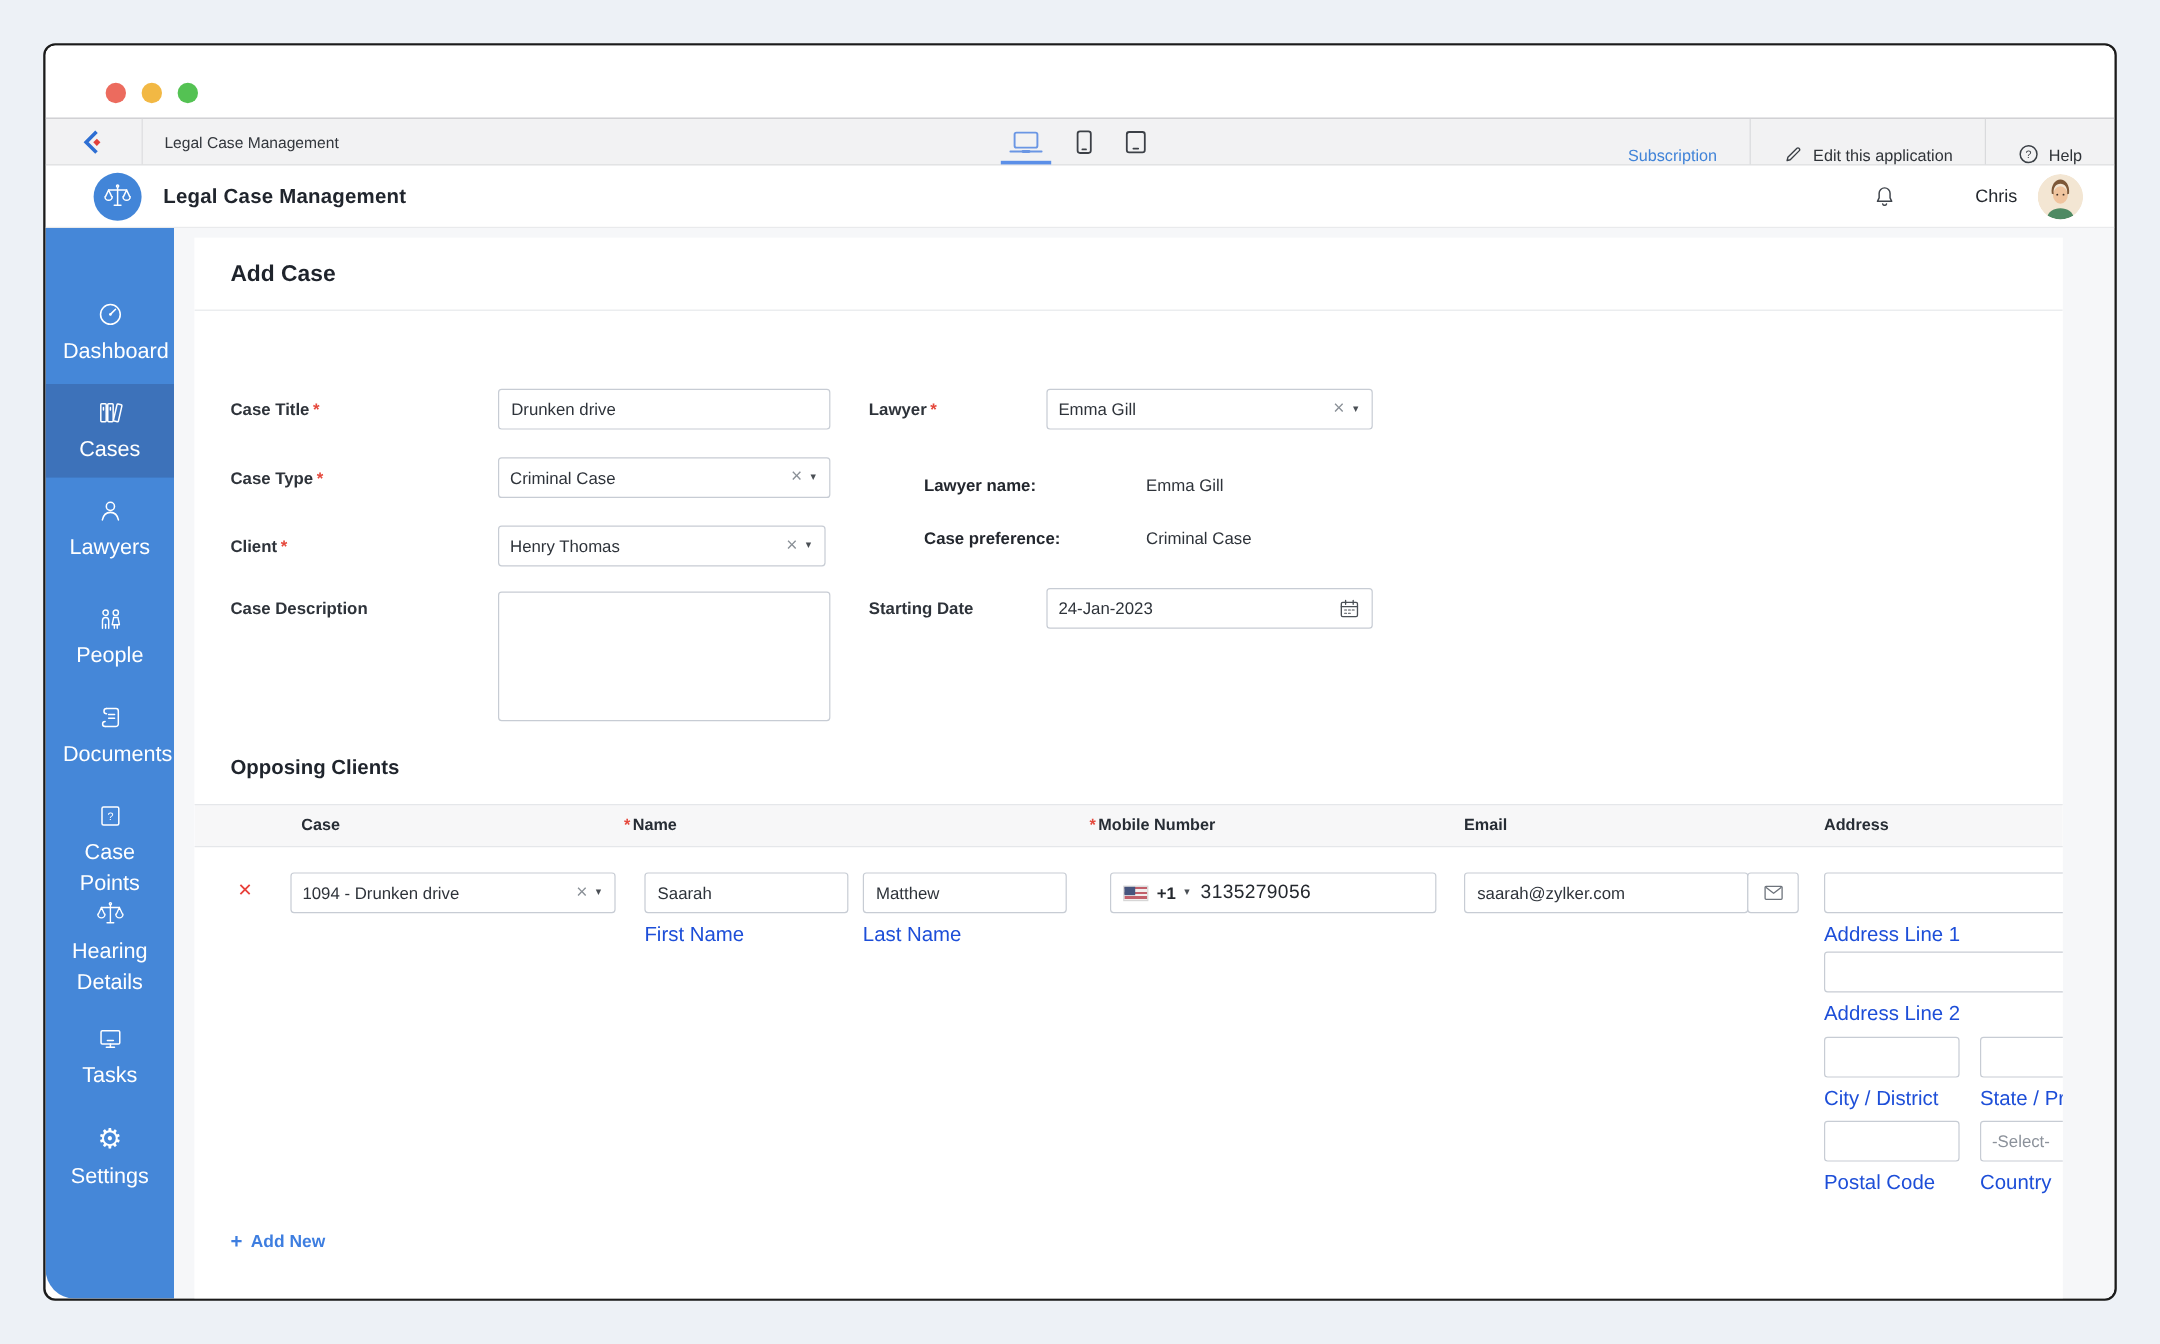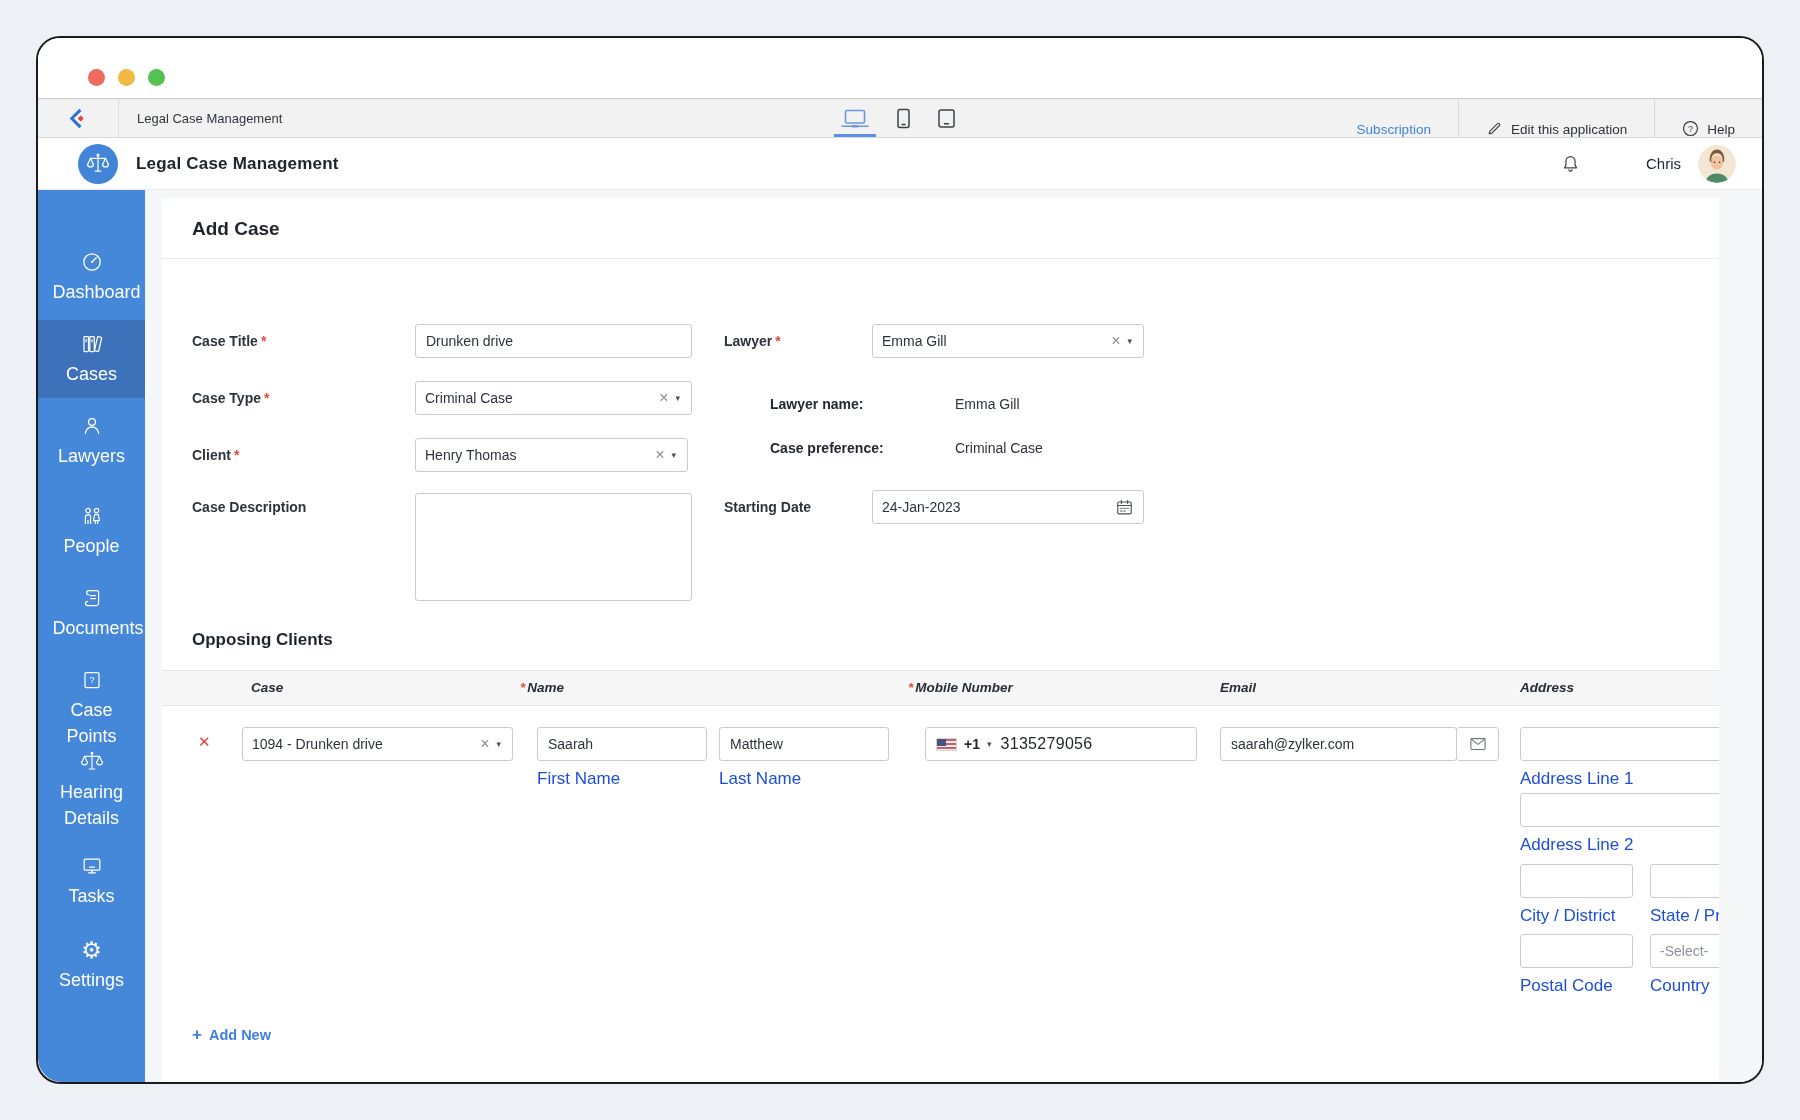--- a/index.html
+++ b/index.html
@@ -1,19 +1,19 @@
 <!DOCTYPE html>
 <html><head>
 <meta charset="utf-8">
 <style>
   * { margin:0; padding:0; box-sizing:border-box; }
   body { font-family:"Liberation Sans","DejaVu Sans",sans-serif; background:#edf1f6; }
   .stage { position:relative; width:1800px; height:1120px; background:#edf1f6; overflow:hidden; }
   .win { position:absolute; left:36px; top:36px; width:1728px; height:1048px; background:#fff;
-         border:2px solid #1b1b1b; border-radius:24px; overflow:hidden; }
+         border:2px solid #1b1b1b; border-radius:10px; overflow:hidden; }
 
   
   .titlebar { position:absolute; left:0; top:0; width:100%; height:60px; background:#fff; }
   .dot { position:absolute; top:31px; width:17px; height:17px; border-radius:50%; }
   .dot.red   { left:50px;  background:#ec6b5e; }
   .dot.yellow{ left:80px;  background:#f2b844; }
   .dot.green { left:110px; background:#54c253; }
 
   
   .toolbar { position:absolute; left:0; top:60px; width:100%; height:40px; background:#f2f2f3;
@@ -69,21 +69,21 @@
   .tselect .val { flex:1; white-space:nowrap; overflow:hidden; }
   .clear-x { color:#8a9097; font-size:16px; padding:0 7px 0 4px; line-height:1; }
   .caret { color:#4a4f55; font-size:9px; line-height:1; font-family:"DejaVu Sans",sans-serif; padding-right:2px; }
 
   .kv-label { position:absolute; font-size:14px; font-weight:700; color:#23272e; line-height:20px; }
   .kv-value { position:absolute; font-size:14px; color:#2e333a; line-height:20px; }
 
   .section-title { position:absolute; left:30px; font-size:17px; font-weight:700; color:#1f242c; }
   .thead { position:absolute; left:0; top:472px; width:100%; height:36px; background:#f7f7f8;
            border-top:1px solid #e5e7ea; border-bottom:1px solid #e5e7ea; }
-  .th { position:absolute; top:0; line-height:34px; font-size:13.5px; font-weight:600; color:#272d35; white-space:nowrap;font-style:italic; }
+  .th { position:absolute; top:0; line-height:34px; font-size:13.5px; font-weight:600; color:#272d35; white-space:nowrap; }
 
   .hint { position:absolute; font-size:17px; color:#1d4ed8; white-space:nowrap; }
   .del-x { position:absolute; left:36px; top:535px; color:#e8403a; font-weight:700; font-size:15px;
            font-family:"DejaVu Sans",sans-serif; cursor:pointer; }
 
   .phone-box { position:absolute; left:763px; top:529px; width:272px; height:34px; border:1px solid #c7ccd4;
                border-radius:3px; display:flex; align-items:center; padding:0 10px; gap:7px; background:#fff; }
   .flag { width:21px; height:13px; border:1px solid #d6d6d6; position:relative; flex:0 0 auto;
           background:repeating-linear-gradient(180deg,#c2606b 0 2px,#f2eeee 2px 4px); }
   .flag:before { content:""; position:absolute; left:0; top:0; width:9px; height:7px; background:#46557e; }

